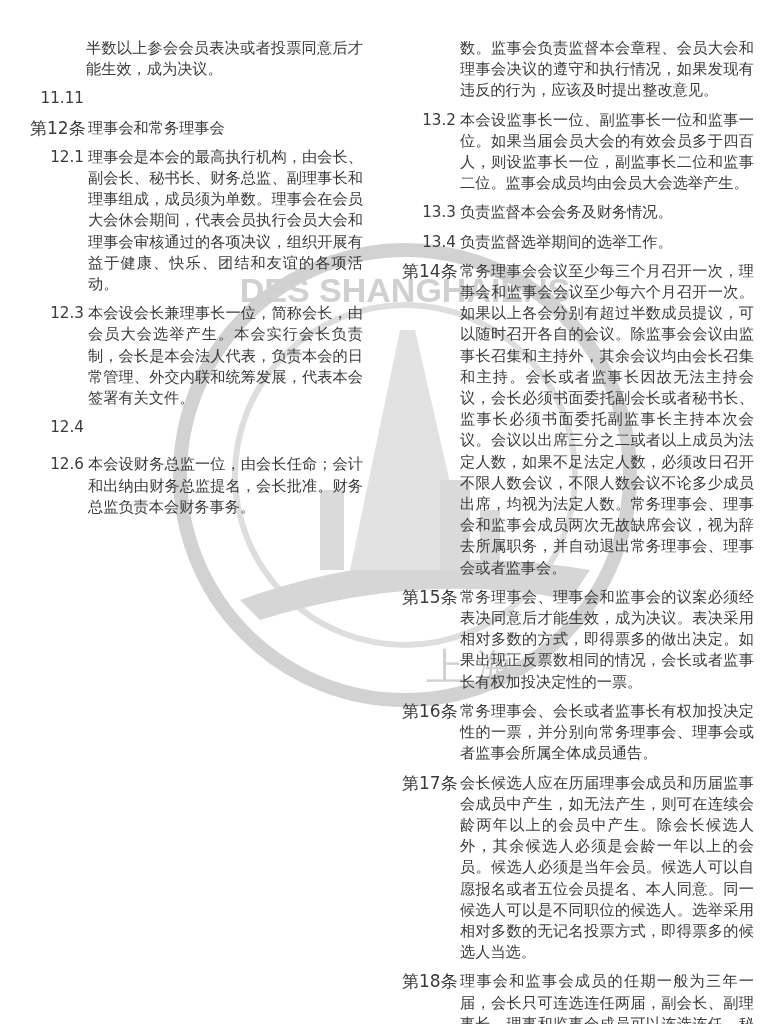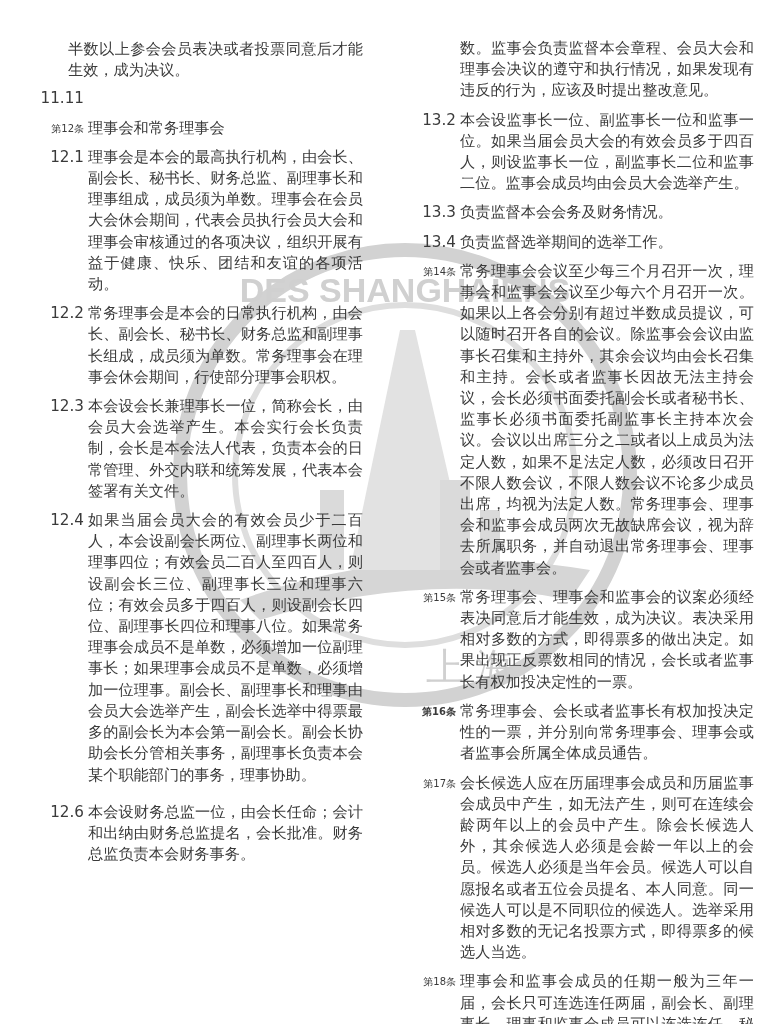--- a/index.html
+++ b/index.html
@@ -16,25 +16,25 @@
     position: absolute; top: 38px; z-index: 1;
     font-size: 15.2px; line-height: 21.2px;
   }
   .col.left { left: 30px; width: 333px; }
   .col.right { left: 420px; width: 334px; }
   .entry { display: flex; margin-top: 8px; }
   .num { flex: 0 0 auto; text-align: right; white-space: nowrap; padding-right: 4px; }
   .text { flex: 1 1 auto; text-align: justify; }
   .left .num.sub { width: 54px; }
   .left .num.art { width: 54px; }
-  .left .cont { margin-left: 38px; text-align: justify; font-family: Liberation Serif, serif; }
+  .left .cont { margin-left: 56px; text-align: justify; }
   .right .num.sub { width: 36px; }
   .right .num.art { width: 36px; }
   .right .cont { margin-left: 40px; text-align: justify; }
-  .art-num { font-size: 10px; text-align: right; }
+  .art-num { font-size: 17px; text-align: right; }
 </style>
 </head>
 <body>
 
 <svg class="watermark" viewBox="0 0 470 470">
   <circle cx="235" cy="235" r="225" fill="none" stroke="#d2d2d2" stroke-width="14"></circle>
   <circle cx="235" cy="235" r="170" fill="none" stroke="#dedede" stroke-width="6"></circle>
   <path d="M70,360 Q235,300 420,330 L400,360 Q250,330 90,380 Z" fill="#d6d6d6"></path>
   <path d="M230,90 L245,90 L300,330 L180,330 Z" fill="#e2e2e2"></path>
   <rect x="150" y="250" width="24" height="80" fill="#dadada"></rect>
@@ -52,30 +52,25 @@
   </div>
   <div class="entry">
     <span class="num art art-num">第12条</span>
     <span class="text">理事会和常务理事会</span>
   </div>
   <div class="entry">
     <span class="num sub">12.1</span>
     <span class="text">理事会是本会的最高执行机构，由会长、副会长、秘书长、财务总监、副理事长和理事组成，成员须为单数。理事会在会员大会休会期间，代表会员执行会员大会和理事会审核通过的各项决议，组织开展有益于健康、快乐、团结和友谊的各项活动。</span>
   </div>
   <div class="entry">
-    <span class="num sub">12.2</span>
-    <span class="text">常务理事会是本会的日常执行机构，由会长、副会长、秘书长、财务总监和副理事长组成，成员须为单数。常务理事会在理事会休会期间，行使部分理事会职权。</span>
-  </div>
-  <div class="entry">
     <span class="num sub">12.3</span>
     <span class="text">本会设会长兼理事长一位，简称会长，由会员大会选举产生。本会实行会长负责制，会长是本会法人代表，负责本会的日常管理、外交内联和统筹发展，代表本会签署有关文件。</span>
   </div>
   <div class="entry">
     <span class="num sub">12.4</span>
-    <span class="text">如果当届会员大会的有效会员少于二百人，本会设副会长两位、副理事长两位和理事四位；有效会员二百人至四百人，则设副会长三位、副理事长三位和理事六位；有效会员多于四百人，则设副会长四位、副理事长四位和理事八位。如果常务理事会成员不是单数，必须增加一位副理事长；如果理事会成员不是单数，必须增加一位理事。副会长、副理事长和理事由会员大会选举产生，副会长选举中得票最多的副会长为本会第一副会长。副会长协助会长分管相关事务，副理事长负责本会某个职能部门的事务，理事协助。</span>
   </div>
   <div class="entry">
   </div>
   <div class="entry">
     <span class="num sub">12.6</span>
     <span class="text">本会设财务总监一位，由会长任命；会计和出纳由财务总监提名，会长批准。财务总监负责本会财务事务。</span>
   </div>
 
 </div>
 
@@ -96,21 +91,21 @@
   </div>
   <div class="entry">
     <span class="num art art-num" style="margin-left:-18px;width:54px;">第14条</span>
     <span class="text">常务理事会会议至少每三个月召开一次，理事会和监事会会议至少每六个月召开一次。如果以上各会分别有超过半数成员提议，可以随时召开各自的会议。除监事会会议由监事长召集和主持外，其余会议均由会长召集和主持。会长或者监事长因故无法主持会议，会长必须书面委托副会长或者秘书长、监事长必须书面委托副监事长主持本次会议。会议以出席三分之二或者以上成员为法定人数，如果不足法定人数，必须改日召开不限人数会议，不限人数会议不论多少成员出席，均视为法定人数。常务理事会、理事会和监事会成员两次无故缺席会议，视为辞去所属职务，并自动退出常务理事会、理事会或者监事会。</span>
   </div>
   <div class="entry">
     <span class="num art art-num" style="margin-left:-18px;width:54px;">第15条</span>
     <span class="text">常务理事会、理事会和监事会的议案必须经表决同意后才能生效，成为决议。表决采用相对多数的方式，即得票多的做出决定。如果出现正反票数相同的情况，会长或者监事长有权加投决定性的一票。</span>
   </div>
   <div class="entry">
-    <span class="num art art-num" style="margin-left:-18px;width:54px;font-weight:bold;">第16条</span>
+    <span class="num art art-num" style="margin-left:-18px;width:54px;">第16条</span>
     <span class="text">常务理事会、会长或者监事长有权加投决定性的一票，并分别向常务理事会、理事会或者监事会所属全体成员通告。</span>
   </div>
   <div class="entry">
     <span class="num art art-num" style="margin-left:-18px;width:54px;">第17条</span>
     <span class="text">会长候选人应在历届理事会成员和历届监事会成员中产生，如无法产生，则可在连续会龄两年以上的会员中产生。除会长候选人外，其余候选人必须是会龄一年以上的会员。候选人必须是当年会员。候选人可以自愿报名或者五位会员提名、本人同意。同一候选人可以是不同职位的候选人。选举采用相对多数的无记名投票方式，即得票多的候选人当选。</span>
   </div>
   <div class="entry">
     <span class="num art art-num" style="margin-left:-18px;width:54px;">第18条</span>
     <span class="text">理事会和监事会成员的任期一般为三年一届，会长只可连选连任两届，副会长、副理事长、理事和监事会成员可以连选连任。秘书长和财务总监可以连</span>
   </div>

